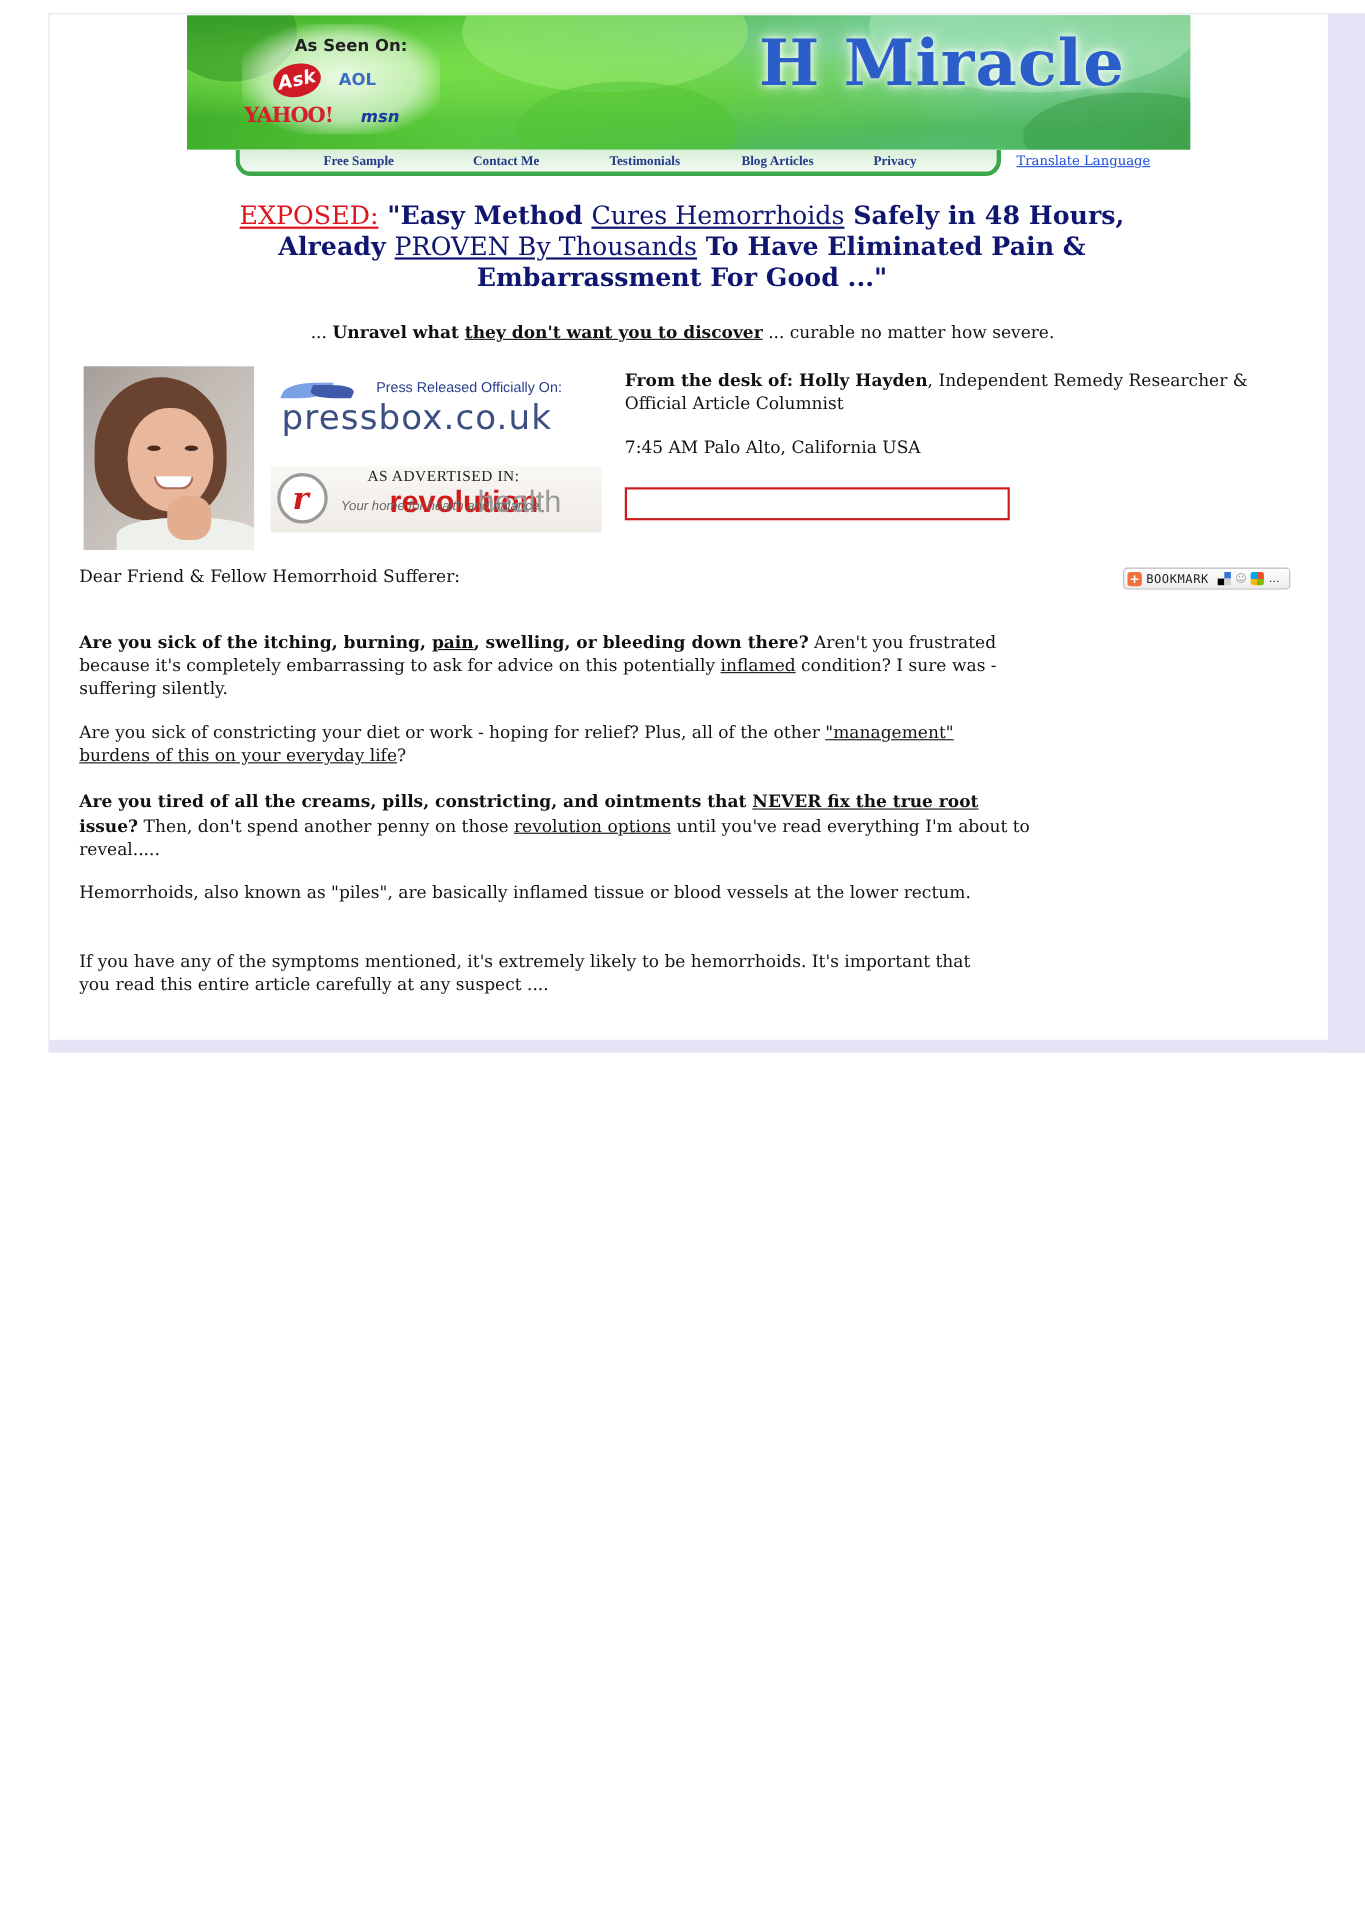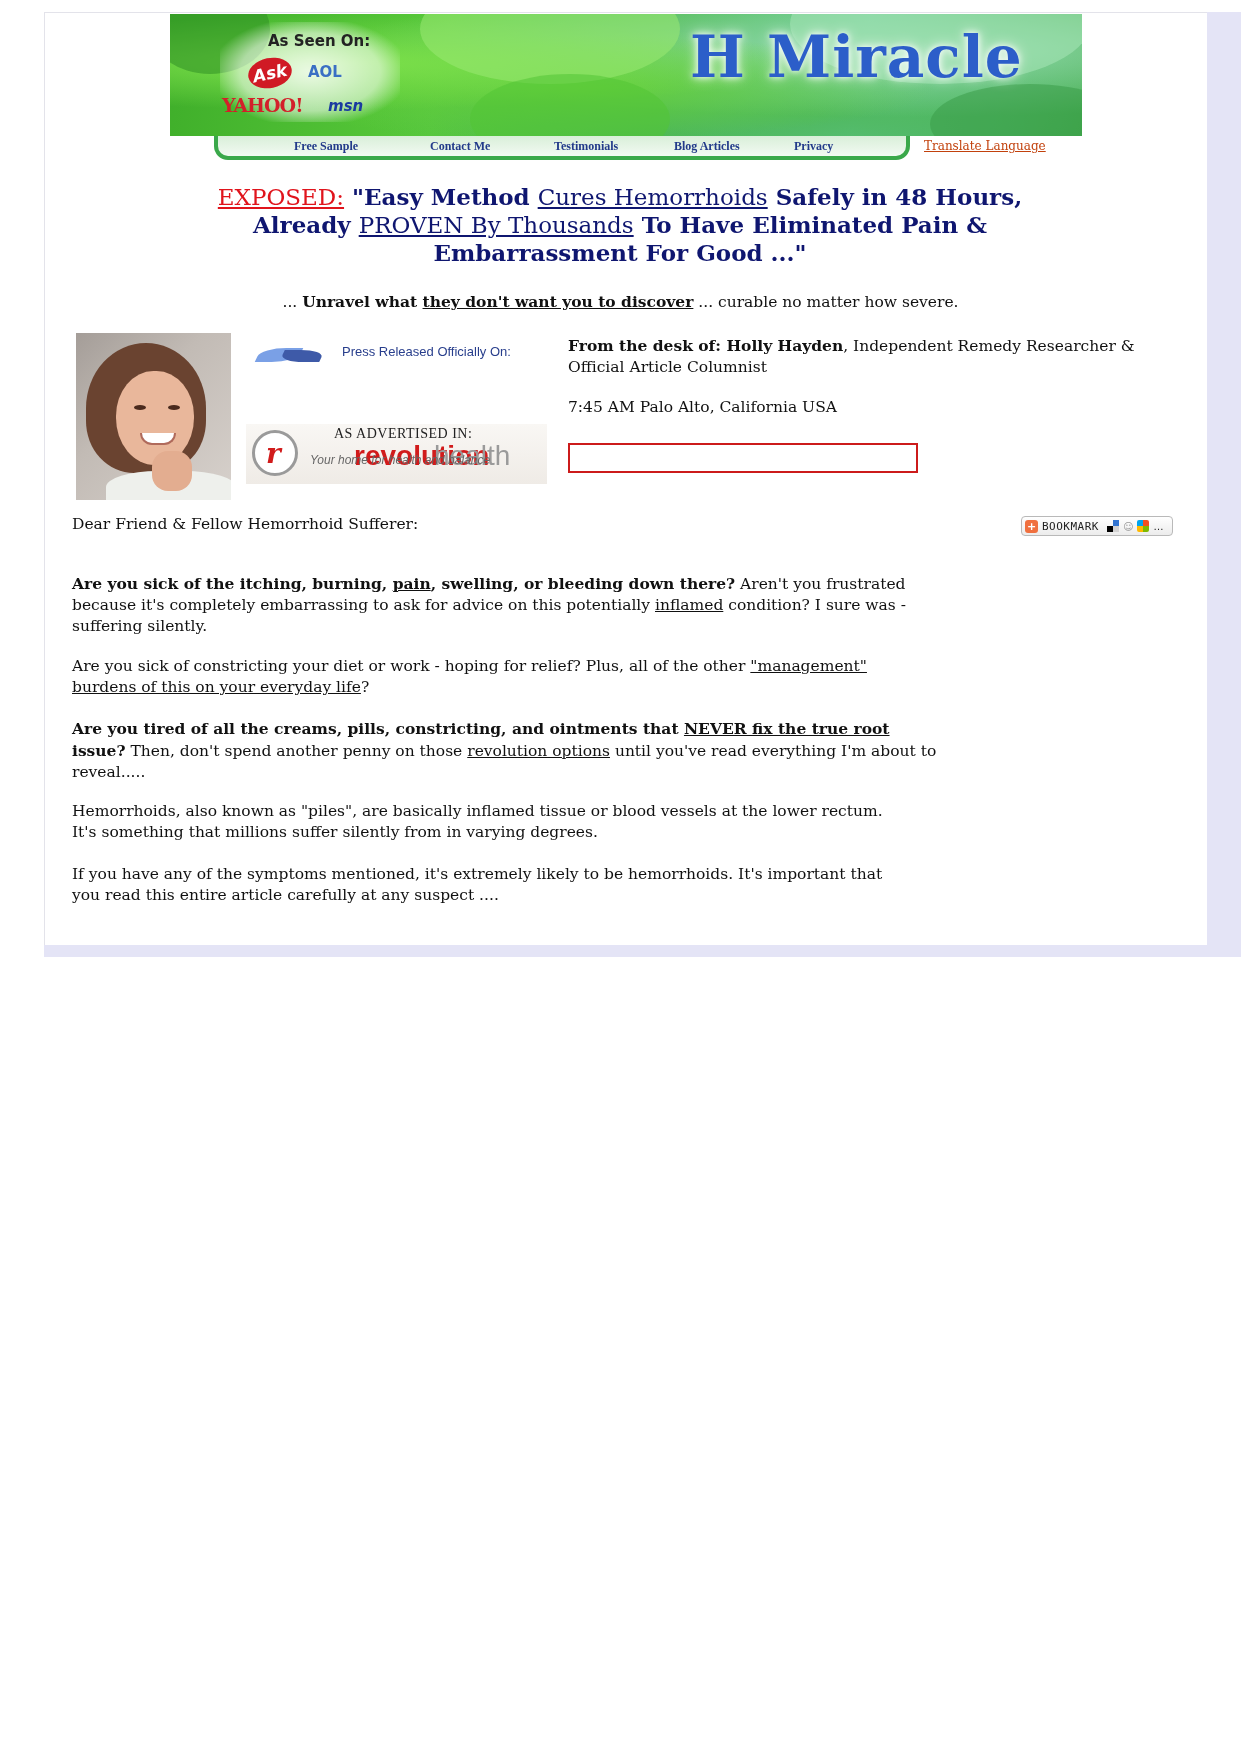--- a/index.html
+++ b/index.html
@@ -30,21 +30,21 @@
   .seen-on .msn { position: absolute; left: 108px; top: 75px; font-family: "DejaVu Sans", sans-serif; font-weight: bold; font-style: italic; font-size: 15px; color: #1a3aa0; }
   .brand-title { position: absolute; left: 520px; top: 8px; font-family: "DejaVu Serif", serif; font-weight: bold; font-size: 58px; color: #2c5ec9; letter-spacing: 1px;
     text-shadow: 0 0 14px rgba(255,255,255,.9), 0 0 6px rgba(255,255,255,.9); line-height: 70px; }
   .brand-tagline { position: absolute; left: 406px; top: 80px; font-family: "Liberation Serif", serif; font-size: 27px; color: #1f5a3c;
     text-shadow: 0 0 10px rgba(255,255,255,.95), 0 0 4px rgba(255,255,255,.95); white-space: nowrap; }
 
   
   .navbar { position: absolute; left: 214px; top: 136px; width: 696px; height: 24px;
     background: linear-gradient(#d9efd9, #f2faf2); border: 4px solid #3aa84a; border-top: none; border-radius: 0 0 14px 14px; }
   .nav-item { position: absolute; top: 3px; font-family: "Liberation Serif", serif; font-weight: bold; font-size: 12px; color: #223a8a; text-decoration: none; white-space: nowrap; }
-  .translate-link { position: absolute; left: 924px; top: 139px; font-family: "DejaVu Serif", serif; font-size: 12px; color: #c2410c; text-decoration: underline; white-space: nowrap; text-align: right; }
+  .translate-link { position: absolute; left: 924px; top: 139px; font-family: "DejaVu Serif", serif; font-size: 12px; color: #1d4ed8; text-decoration: underline; white-space: nowrap; text-align: right; }
 
   
   .headline { position: absolute; left: 200px; top: 183px; width: 840px; text-align: center; font-family: "DejaVu Serif", serif; font-weight: bold; font-size: 23px; line-height: 28px; color: #0f1670; }
   .headline .exposed { color: #e0141c; text-decoration: underline; font-weight: normal; }
   .headline u { text-decoration: underline; font-weight: normal; }
   .subhead { position: absolute; left: 0; top: 292px; width: 1241px; text-align: center; font-size: 15.5px; color: #111; }
   .subhead b { font-weight: bold; }
   .subhead u { font-weight: bold; text-decoration: underline; }
 
   
@@ -143,20 +143,21 @@
   <div class="eye" style="left:92px;"></div>
   <div class="smile"></div>
   <div class="shirt"></div>
   <div class="hand"></div>
 </div>
 
 <div class="pressbox">
   <div class="swoosh1"></div>
   <div class="swoosh2"></div>
   <span class="pr-label">Press Released Officially On:</span>
+  <span class="pr-site">pressbox.co.uk</span>
 </div>
 
 <div class="revhealth">
   <div class="circle">
       <span>r</span>
     </div>
   <span class="ad-label">AS ADVERTISED IN:</span>
   <span class="rev-word">revolution</span>
   <span class="health-word">health</span>
   <span class="rev-tag">Your home for health and balance</span>
@@ -189,18 +190,17 @@
 <div class="para" style="top:656px;width:850px;">
   <span>Are you sick of constricting your diet or work - hoping for relief? Plus, all of the other </span><u>"management" burdens of this on your everyday life</u><span>?</span>
 </div>
 
 <div class="para" style="top:718px;width:870px;">
   <b>Are you tired of all the creams, pills, constricting, and ointments that </b><b><u>NEVER fix the true root</u></b><b> issue?</b><span> Then, don't spend another penny on those </span><u>revolution options</u><span> until you've read everything I'm about to reveal.....</span>
 </div>
 
 <div class="para" style="top:801px;">
   <div>Hemorrhoids, also known as "piles", are basically inflamed tissue or blood vessels at the lower rectum.</div>
-  <div>It's something that millions suffer silently from in varying degrees.</div>
 </div>
 
 <div class="para" style="top:864px;width:820px;">
   <span>If you have any of the symptoms mentioned, it's extremely likely to be hemorrhoids. It's important that you read this entire article carefully at any suspect ....</span>
 </div>
 
 </body></html>

